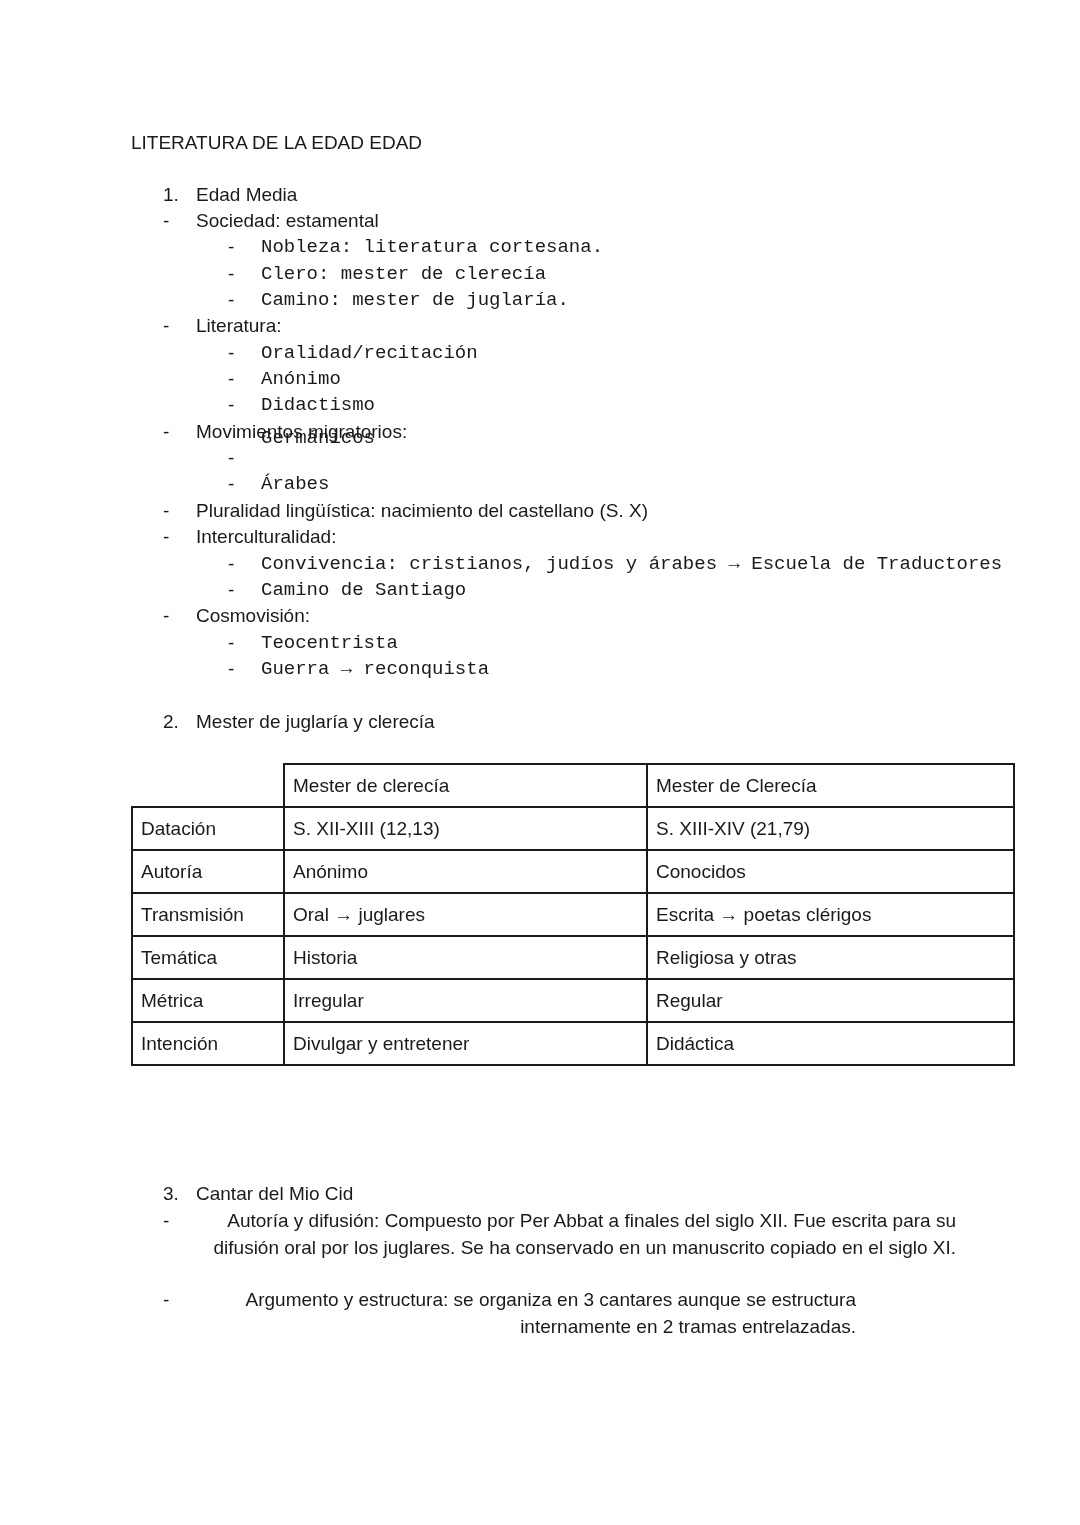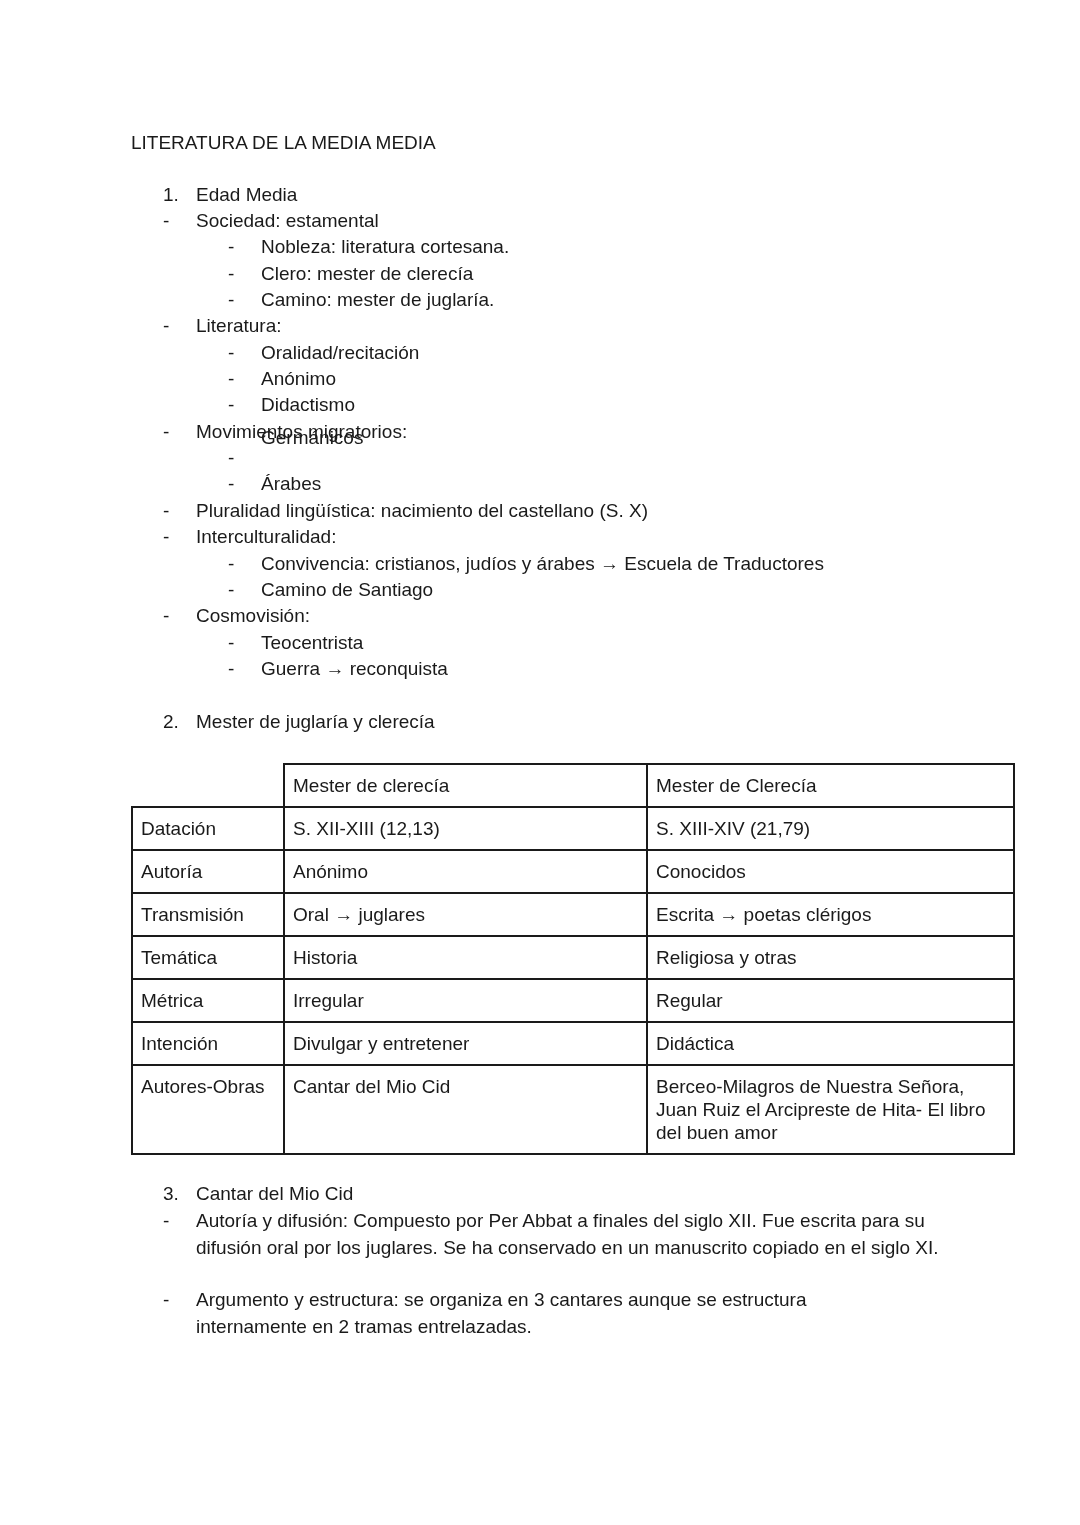--- a/index.html
+++ b/index.html
@@ -5,46 +5,46 @@
   html, body { margin: 0; padding: 0; background: #ffffff; }
   body {
     width: 1080px; height: 1525px; position: relative; overflow: hidden;
     font-family: "Liberation Sans", sans-serif; color: #1a1a1a; font-size: 19px;
   }
   .line { position: absolute; white-space: nowrap; line-height: 26px; }
   .title { left: 131px; top: 130px; }
   .l1-marker { left: 163px; }
   .l1-text { left: 196px; }
   .l2-marker { left: 228px; }
-  .l2-text { left: 261px; }
+  .l2-text { left: 261px; font-family: Liberation Mono, monospace; }
 
   table.cmp {
     position: absolute; left: 131px; top: 763px;
     border-collapse: collapse; table-layout: fixed;
     font-size: 19px;
   }
   table.cmp td {
     border: 2px solid #1a1a1a;
     padding: 9px 8px 9px 8px;
     vertical-align: top; line-height: 23px;
   }
   table.cmp td.corner { border-top: none; border-left: none; }
   col.c0 { width: 152px; }
   col.c1 { width: 363px; }
   col.c2 { width: 367px; }
   table.cmp tr { height: 43px; }
   table.cmp td.wrap { white-space: normal; }
-  .para { position: absolute; left: 196px; width: 760px; line-height: 26.5px; white-space: normal; }
+  .para { position: absolute; left: 196px; width: 760px; line-height: 26.5px; white-space: normal; text-align: right; }
 </style>
 </head>
 <body>
 
 <div>
 
-  <div class="line title">LITERATURA DE LA MEDIA MEDIA</div>
+  <div class="line title">LITERATURA DE LA EDAD EDAD</div>
 
   <div>
     <span class="line l1-marker" style="top:182px">1.</span>
     <span class="line l1-text" style="top:182px">Edad Media</span>
 
     <span class="line l1-marker" style="top:208px">-</span>
     <span class="line l1-text" style="top:208px">Sociedad: estamental</span>
     <span class="line l2-marker" style="top:234px">-</span>
     <span class="line l2-text" style="top:234px">Nobleza: literatura cortesana.</span>
     <span class="line l2-marker" style="top:261px">-</span>
@@ -125,25 +125,20 @@
       <tr>
         <td>Métrica</td>
         <td>Irregular</td>
         <td>Regular</td>
       </tr>
       <tr>
         <td>Intención</td>
         <td>Divulgar y entretener</td>
         <td>Didáctica</td>
       </tr>
-      <tr style="height:88px">
-        <td>Autores-Obras</td>
-        <td>Cantar del Mio Cid</td>
-        <td class="wrap">Berceo-Milagros de Nuestra Señora, Juan Ruiz el Arcipreste de Hita- El libro del buen amor</td>
-      </tr>
     </tbody>
       </table>
   </div>
 
   <div>
     <span class="line l1-marker" style="top:1181px">3.</span>
     <span class="line l1-text" style="top:1181px">Cantar del Mio Cid</span>
 
     <span class="line l1-marker" style="top:1208px">-</span>
     <div class="para" style="top:1208px">Autoría y difusión: Compuesto por Per Abbat a finales del siglo XII. Fue escrita para su difusión oral por los juglares. Se ha conservado en un manuscrito copiado en el siglo XI.</div>

